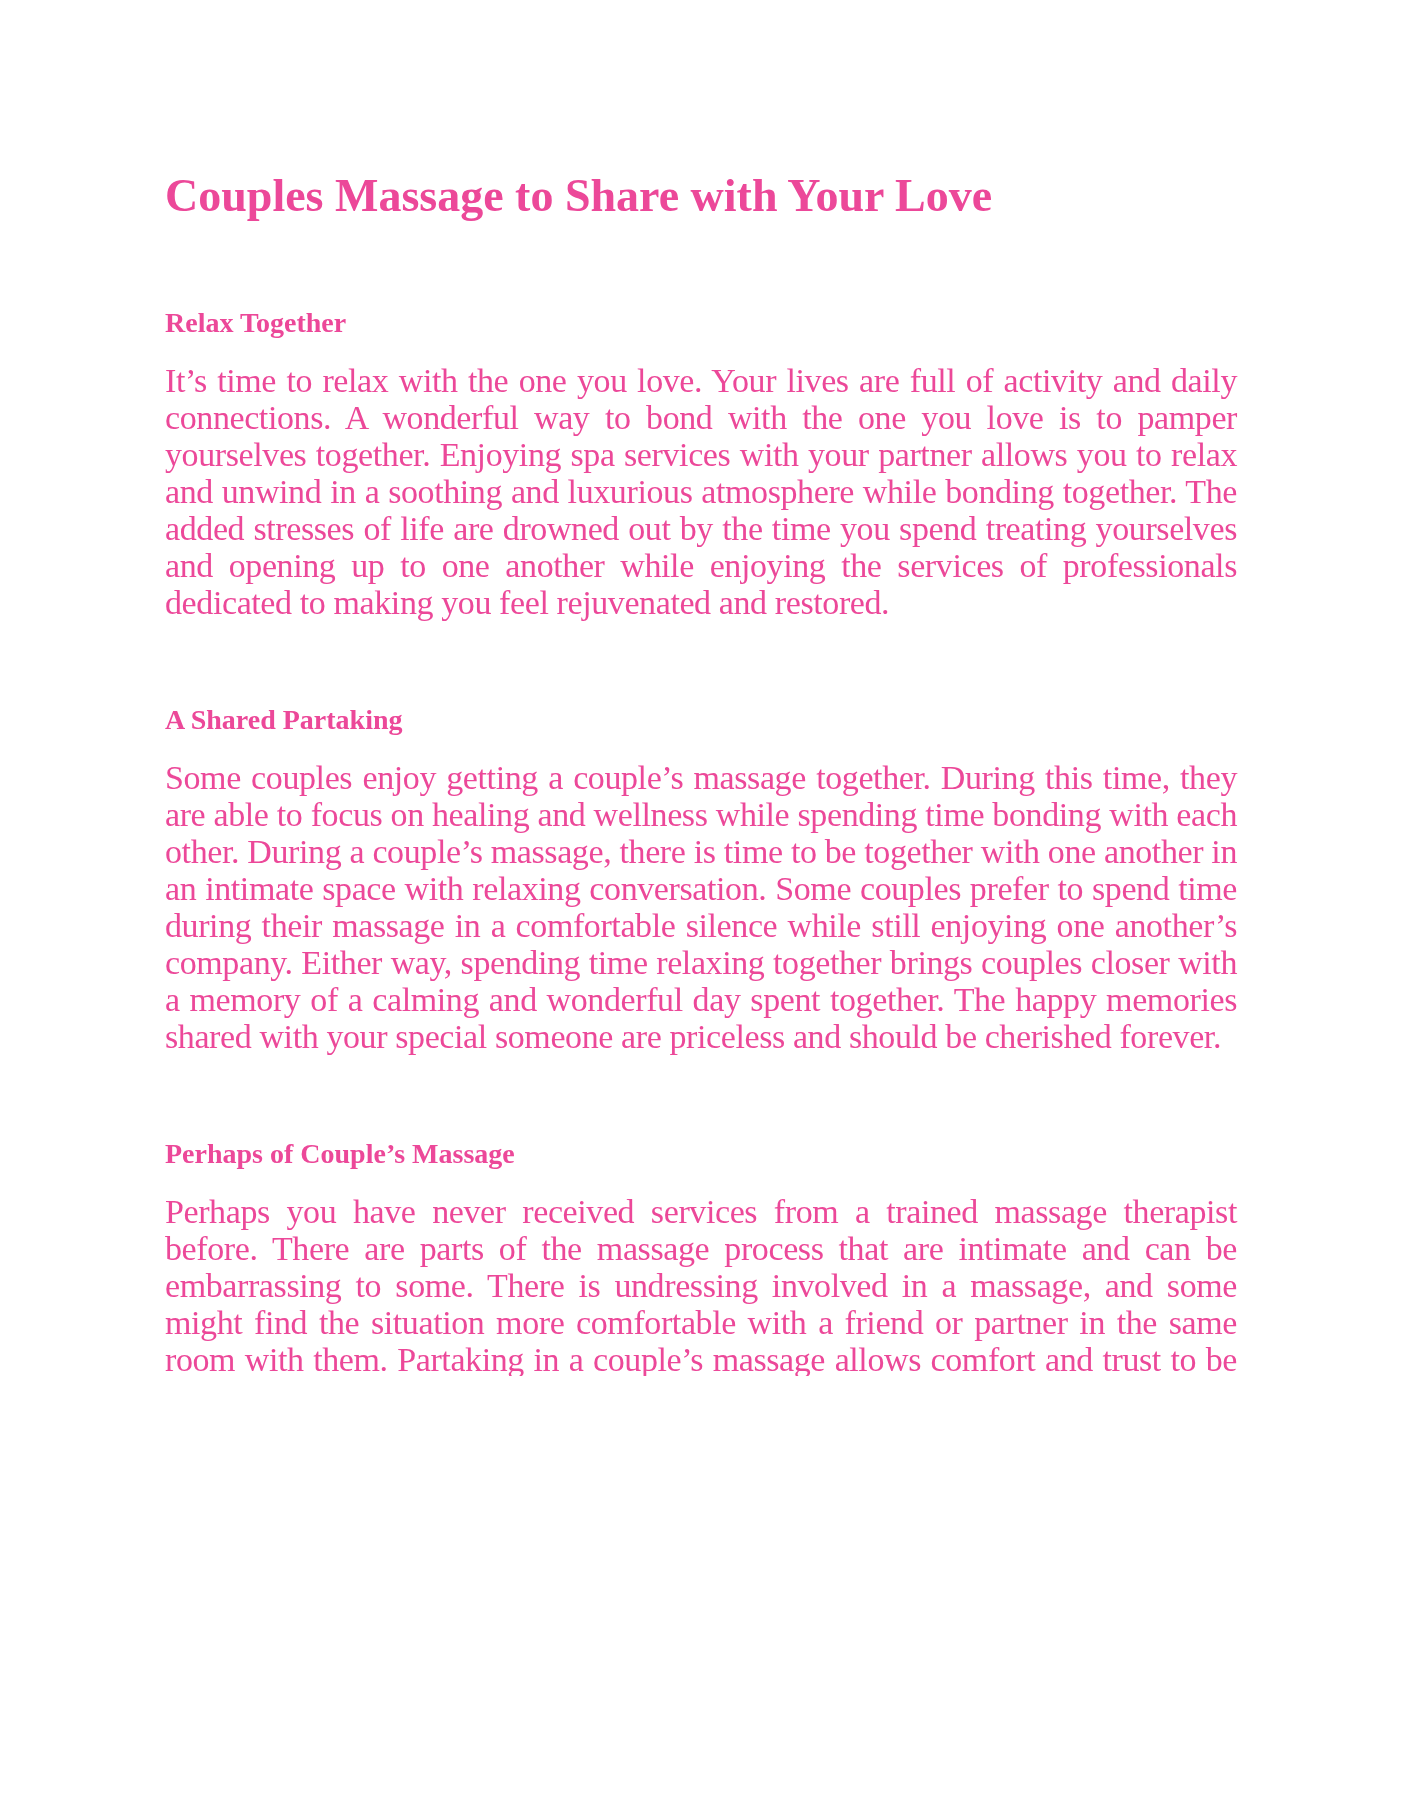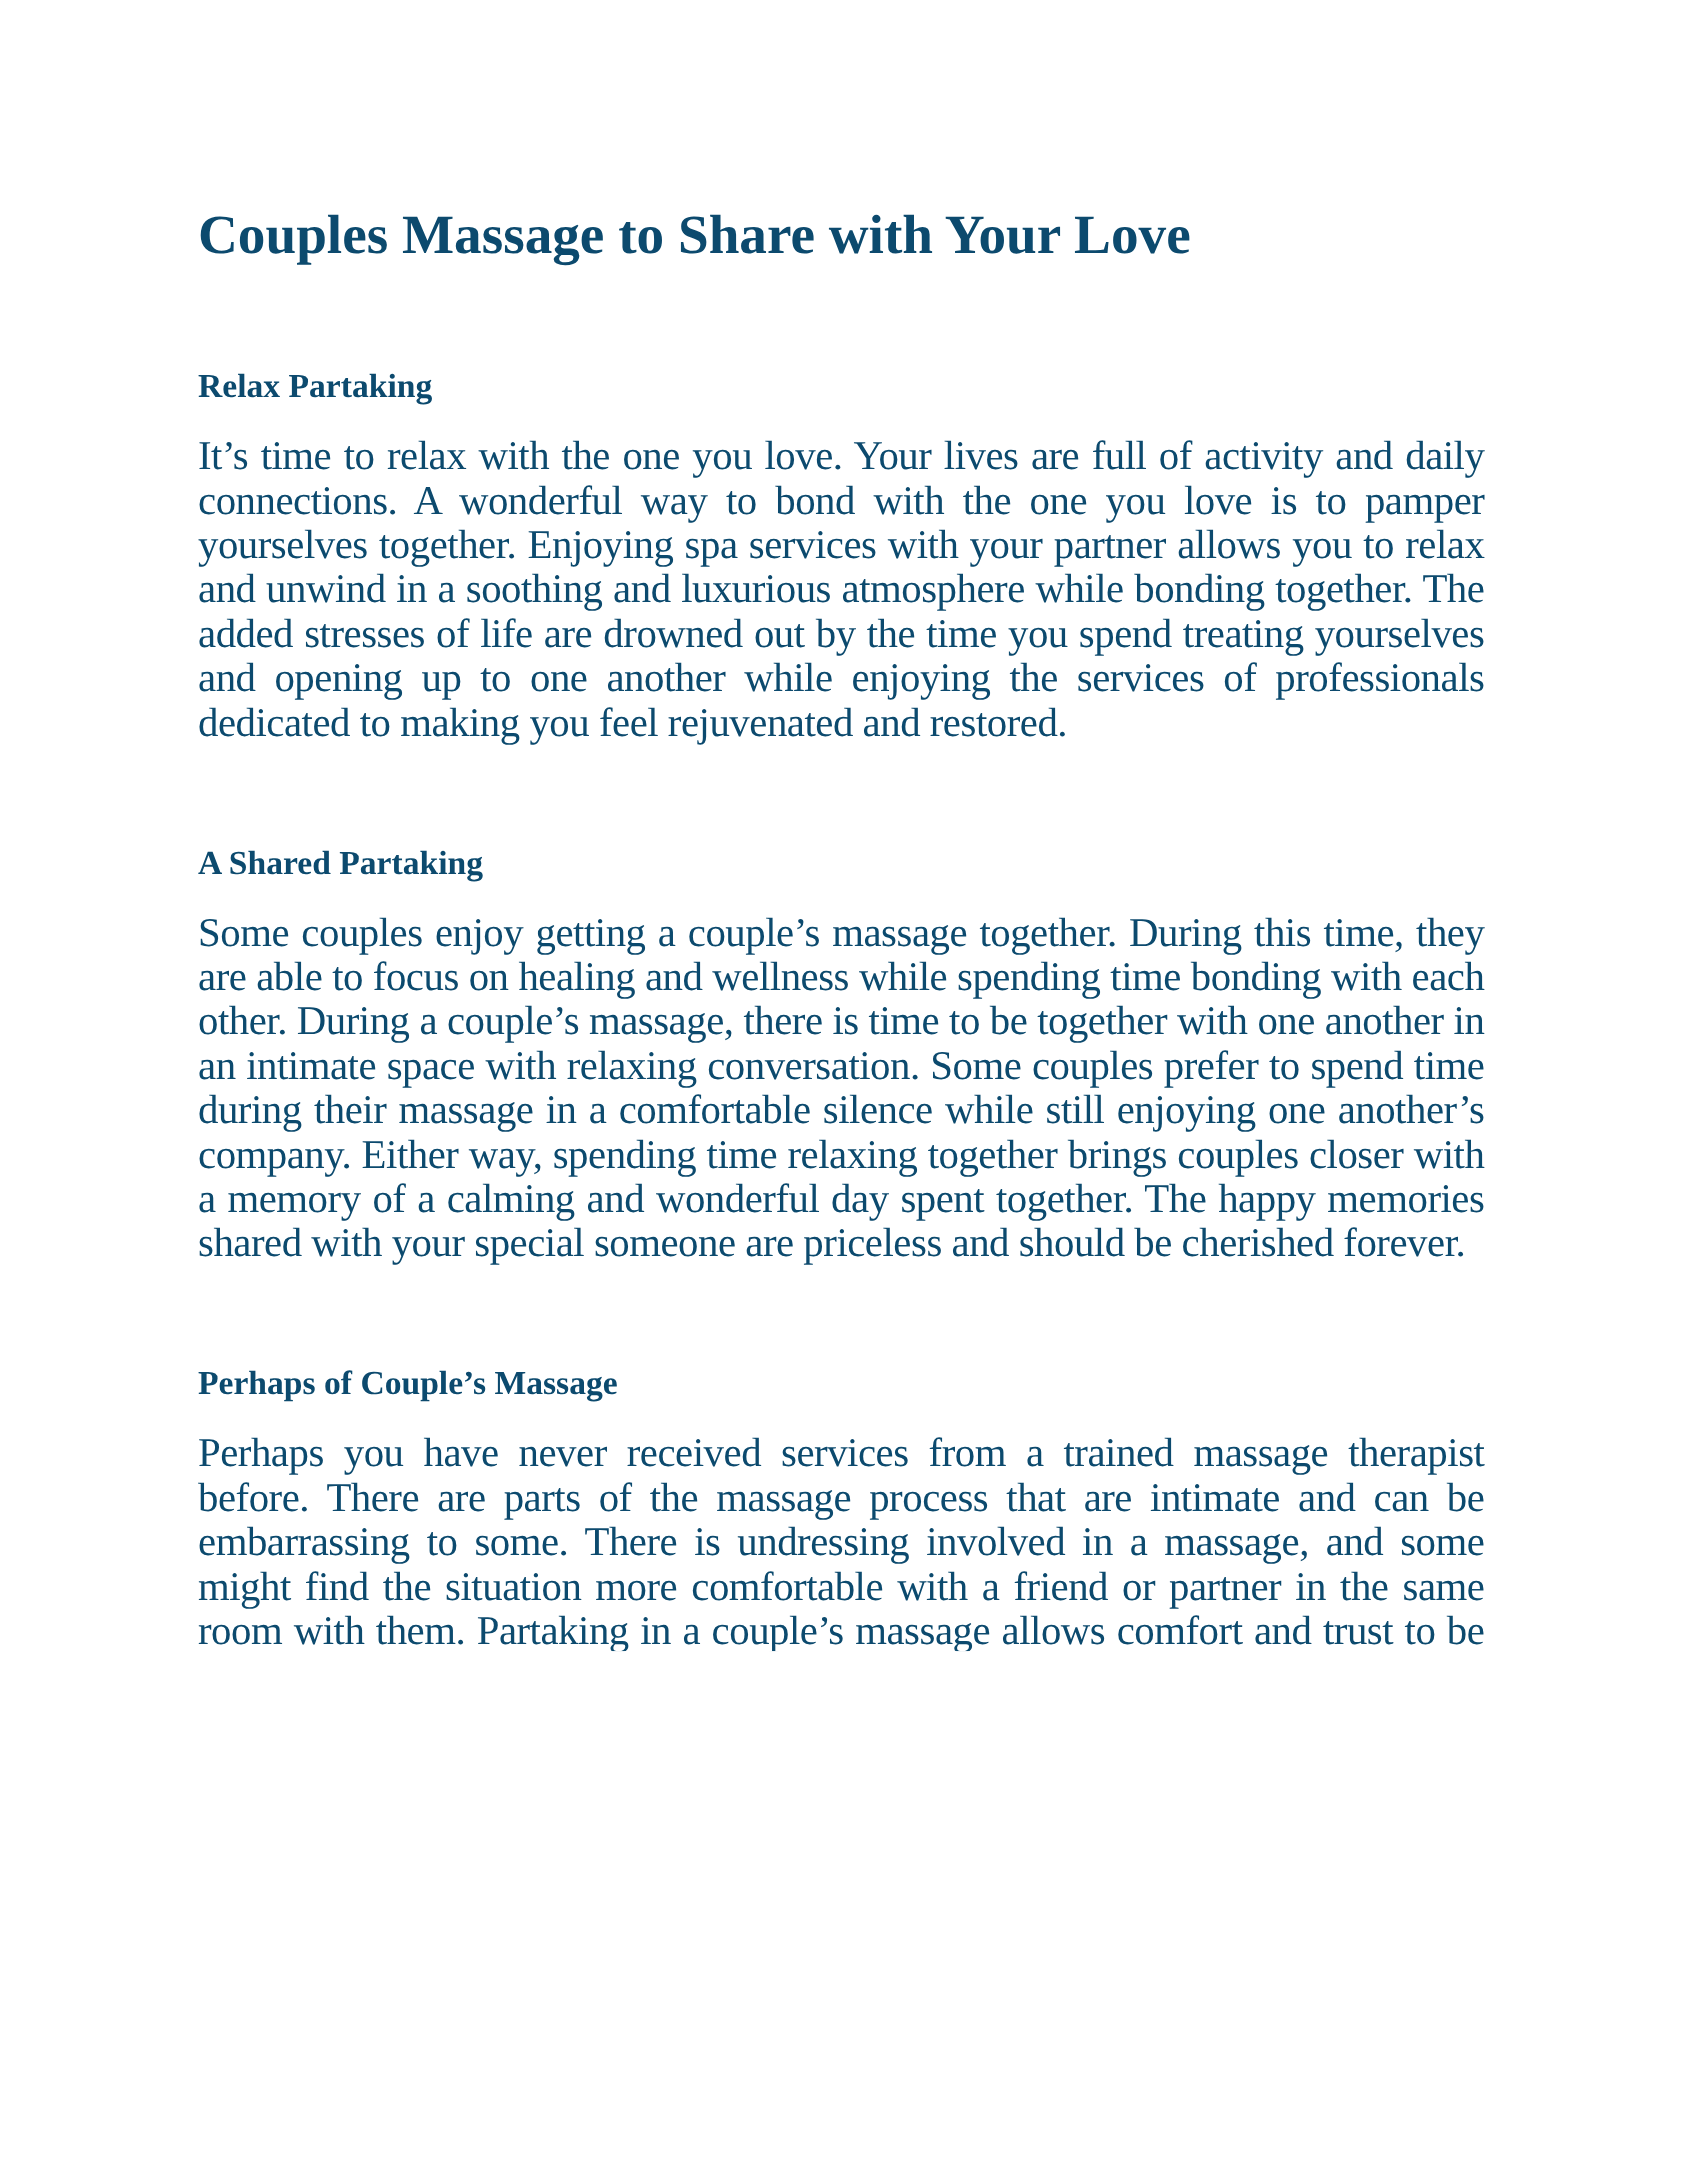--- a/index.html
+++ b/index.html
@@ -7,21 +7,21 @@
     padding: 0;
     background: #ffffff;
   }
   .page {
     position: relative;
     width: 1406px;
     height: 1376px;
     background: #ffffff;
     overflow: hidden;
     font-family: "Liberation Serif", "DejaVu Serif", serif;
-    color: #0c4a6e;
+    color: #ec4899;
   }
   .content {
     position: absolute;
     left: 165px;
     top: 0;
     width: 1072px;
   }
   .doc-title {
     font-size: 46px;
     line-height: 56px;
@@ -46,21 +46,21 @@
 </style>
 </head>
 <body>
 
 <div class="page">
   <div class="content">
 
     <h1 class="doc-title">Couples Massage to Share with Your Love</h1>
 
     <div class="section">
-      <h2 class="section-heading">Relax Partaking</h2>
+      <h2 class="section-heading">Relax Together</h2>
       <p class="section-body">It’s time to relax with the one you love. Your lives are full of activity and daily connections. A wonderful way to bond with the one you love is to pamper yourselves together. Enjoying spa services with your partner allows you to relax and unwind in a soothing and luxurious atmosphere while bonding together. The added stresses of life are drowned out by the time you spend treating yourselves and opening up to one another while enjoying the services of professionals dedicated to making you feel rejuvenated and restored.</p>
     </div>
 
     <div class="section">
       <h2 class="section-heading">A Shared Partaking</h2>
       <p class="section-body">Some couples enjoy getting a couple’s massage together. During this time, they are able to focus on healing and wellness while spending time bonding with each other. During a couple’s massage, there is time to be together with one another in an intimate space with relaxing conversation. Some couples prefer to spend time during their massage in a comfortable silence while still enjoying one another’s company. Either way, spending time relaxing together brings couples closer with a memory of a calming and wonderful day spent together. The happy memories shared with your special someone are priceless and should be cherished forever.</p>
     </div>
 
     <div class="section">
       <h2 class="section-heading">Perhaps of Couple’s Massage</h2>

